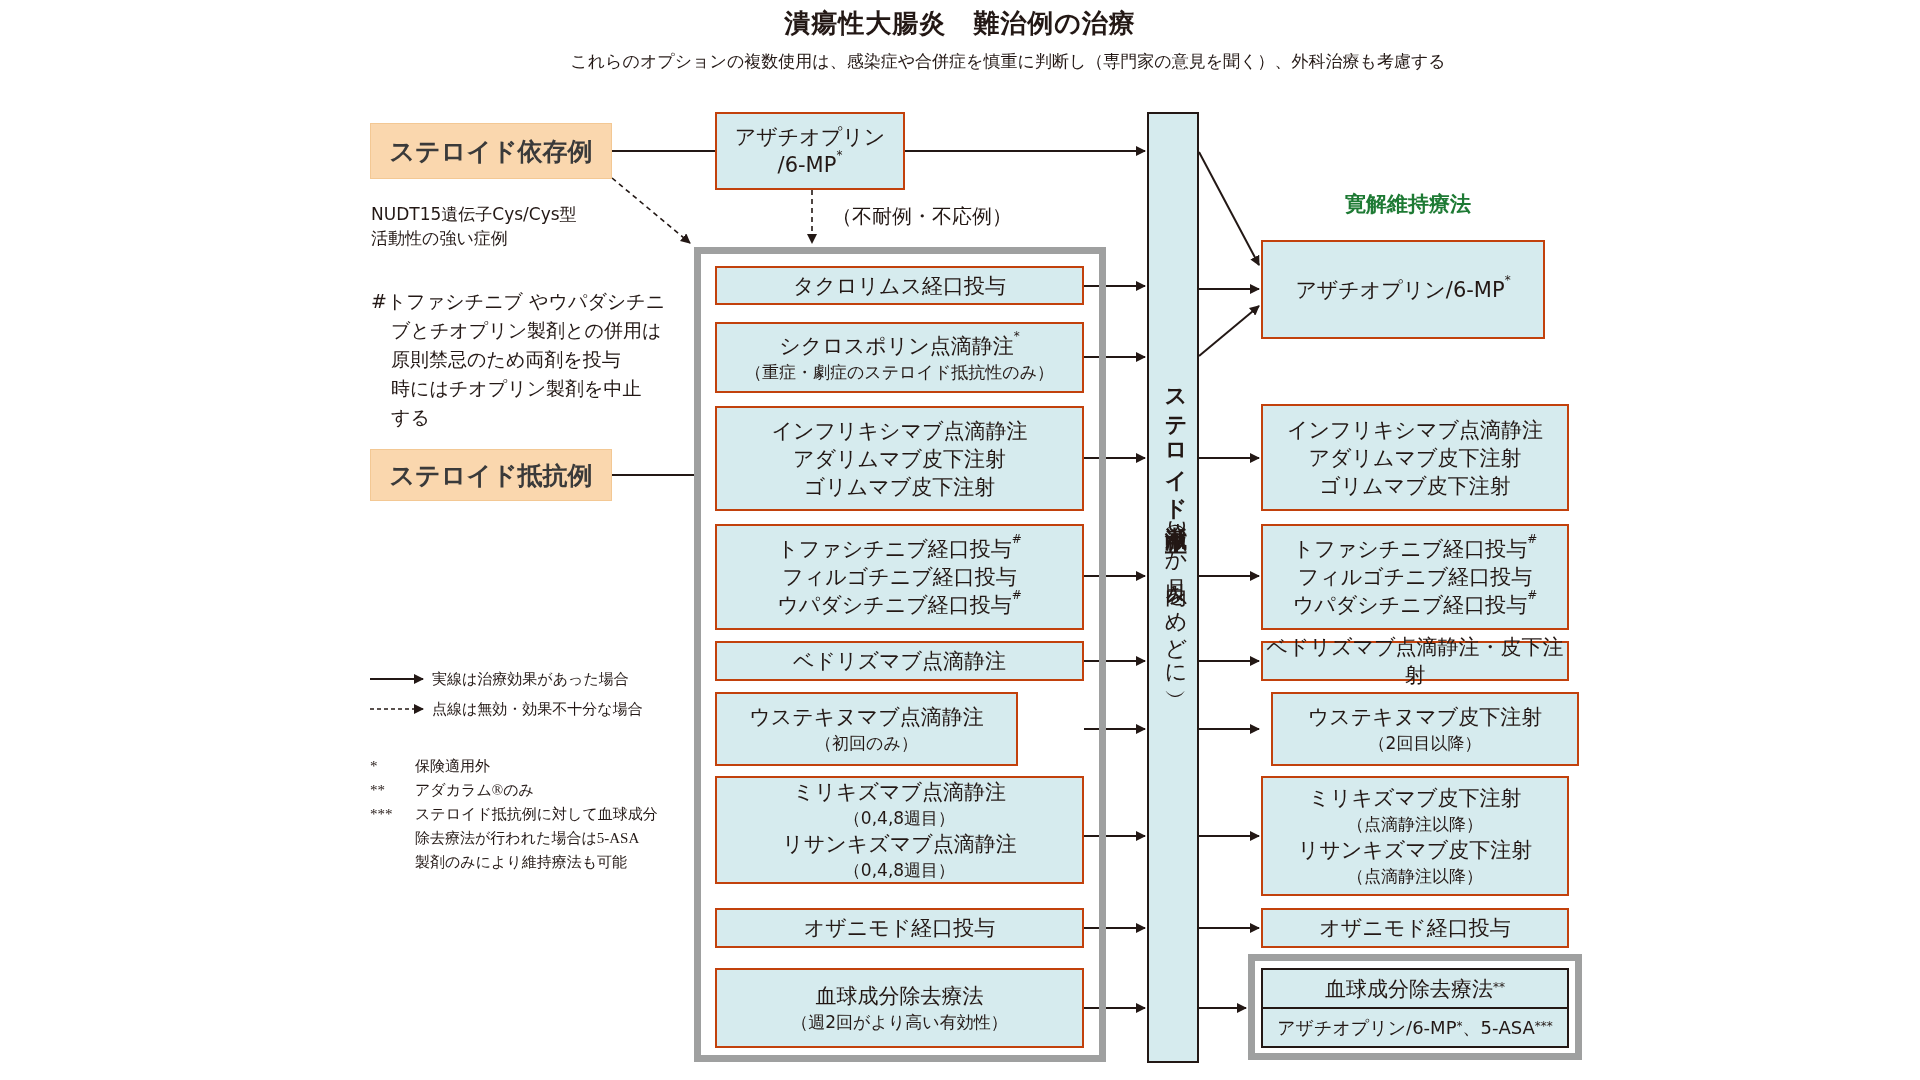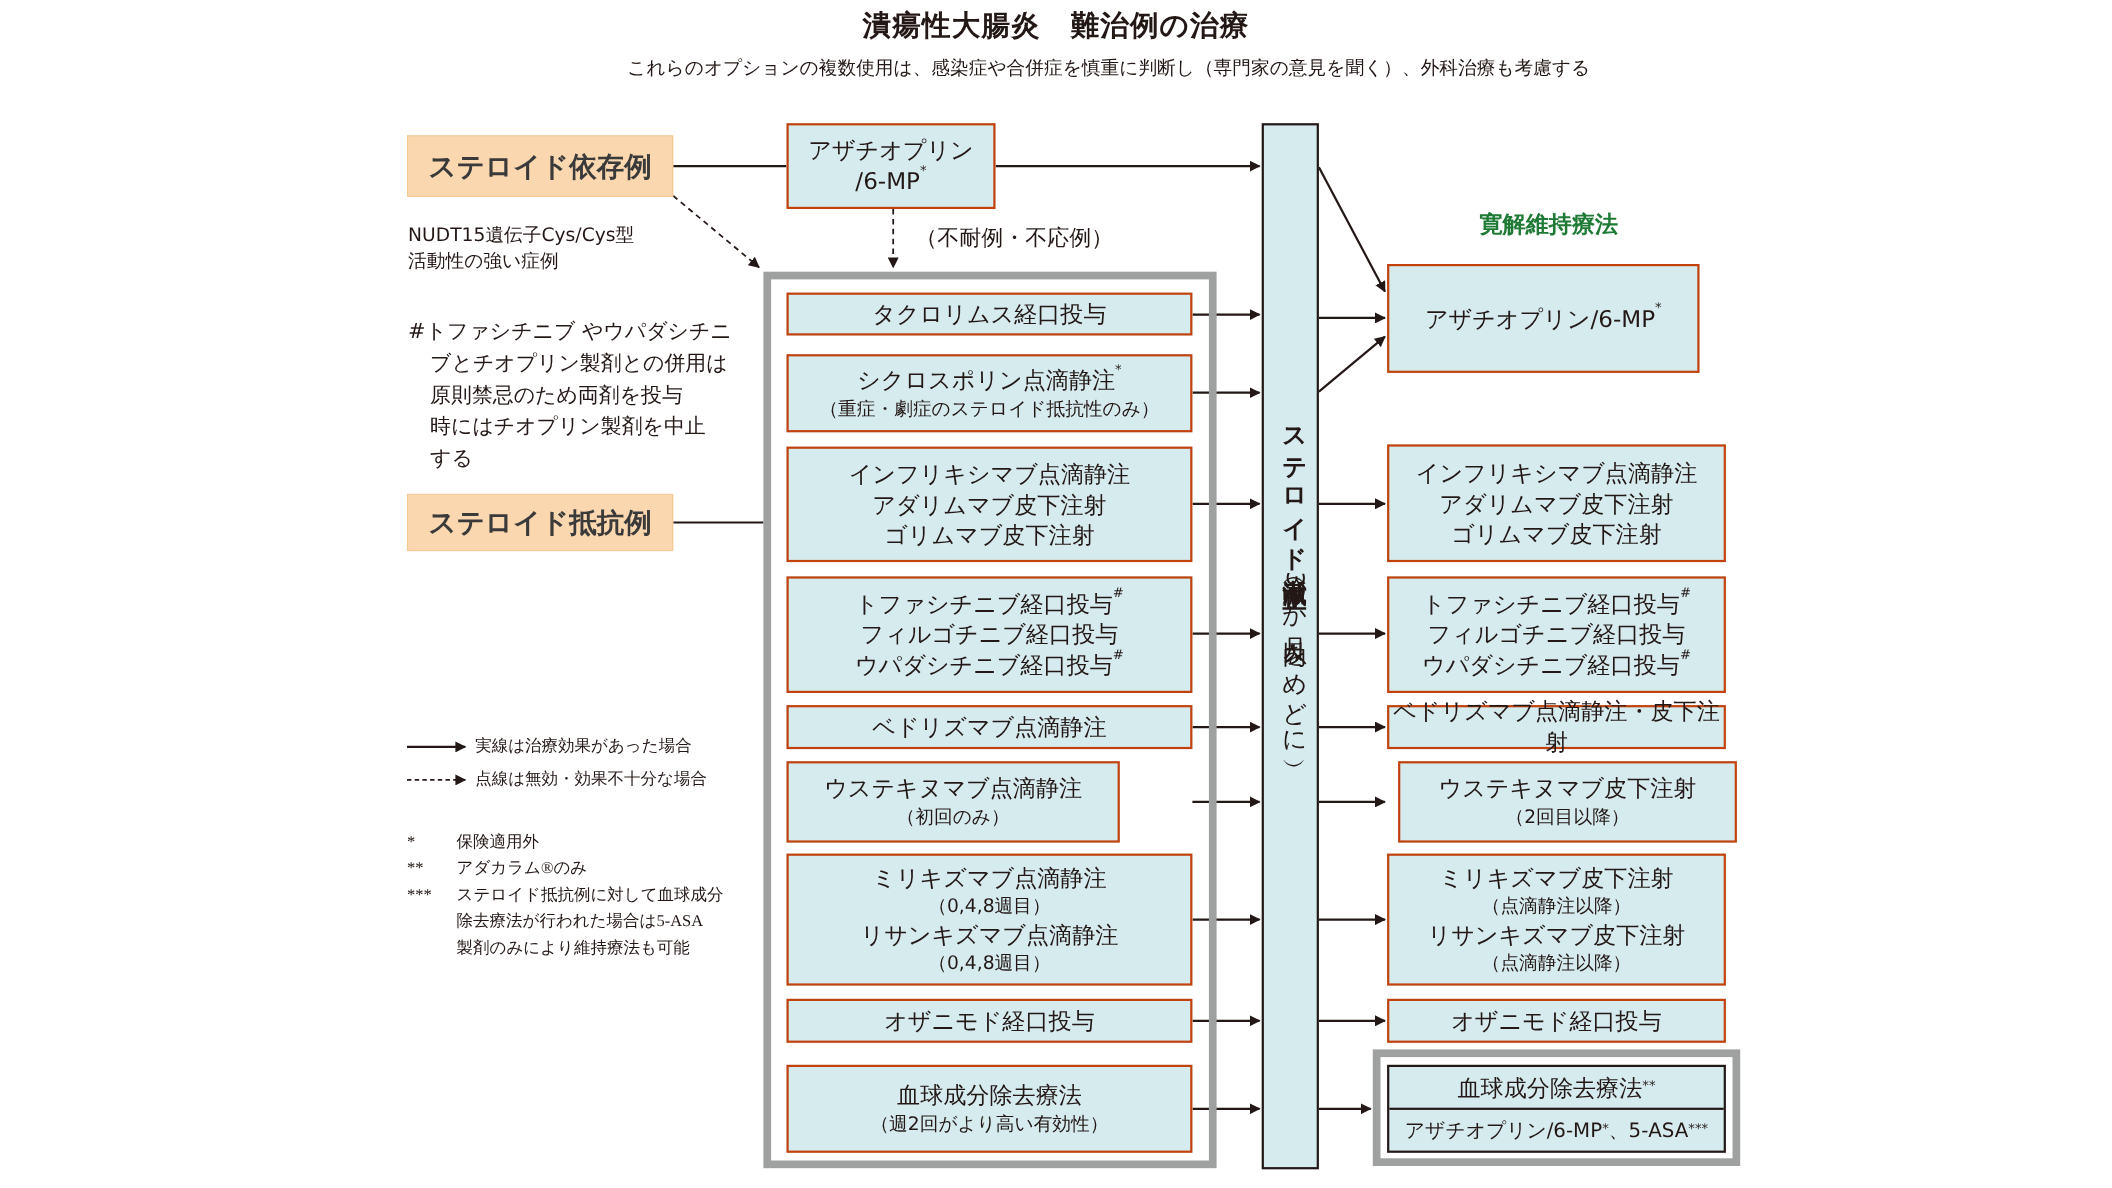--- a/index.html
+++ b/index.html
@@ -116,21 +116,21 @@
       <div><span>フィルゴチニブ経口投与</span></div>
       <div><span>ウパダシチニブ経口投与</span><sup>#</sup></div>
     </div>
     <div class="abs box" style="left: 715px; top: 641px; width: 369px; height: 40px;">
       <div><span>ベドリズマブ点滴静注</span></div>
     </div>
     <div class="abs box" style="left: 715px; top: 692px; width: 303px; height: 74px;">
       <div><span>ウステキヌマブ点滴静注</span></div>
       <div class="sub">（初回のみ）</div>
     </div>
-    <div class="abs box" style="left: 715px; top: 776px; width: 369px; height: 120px;">
+    <div class="abs box" style="left: 715px; top: 776px; width: 369px; height: 108px;">
       <div><span>ミリキズマブ点滴静注</span></div>
       <div class="sub"><span>（0,4,8週目）</span></div>
       <div><span>リサンキズマブ点滴静注</span></div>
       <div class="sub"><span>（0,4,8週目）</span></div>
     </div>
     <div class="abs box" style="left: 715px; top: 908px; width: 369px; height: 40px;">
       <div><span>オザニモド経口投与</span></div>
     </div>
     <div class="abs box" style="left: 715px; top: 968px; width: 369px; height: 80px;">
       <div><span>血球成分除去療法</span></div>

